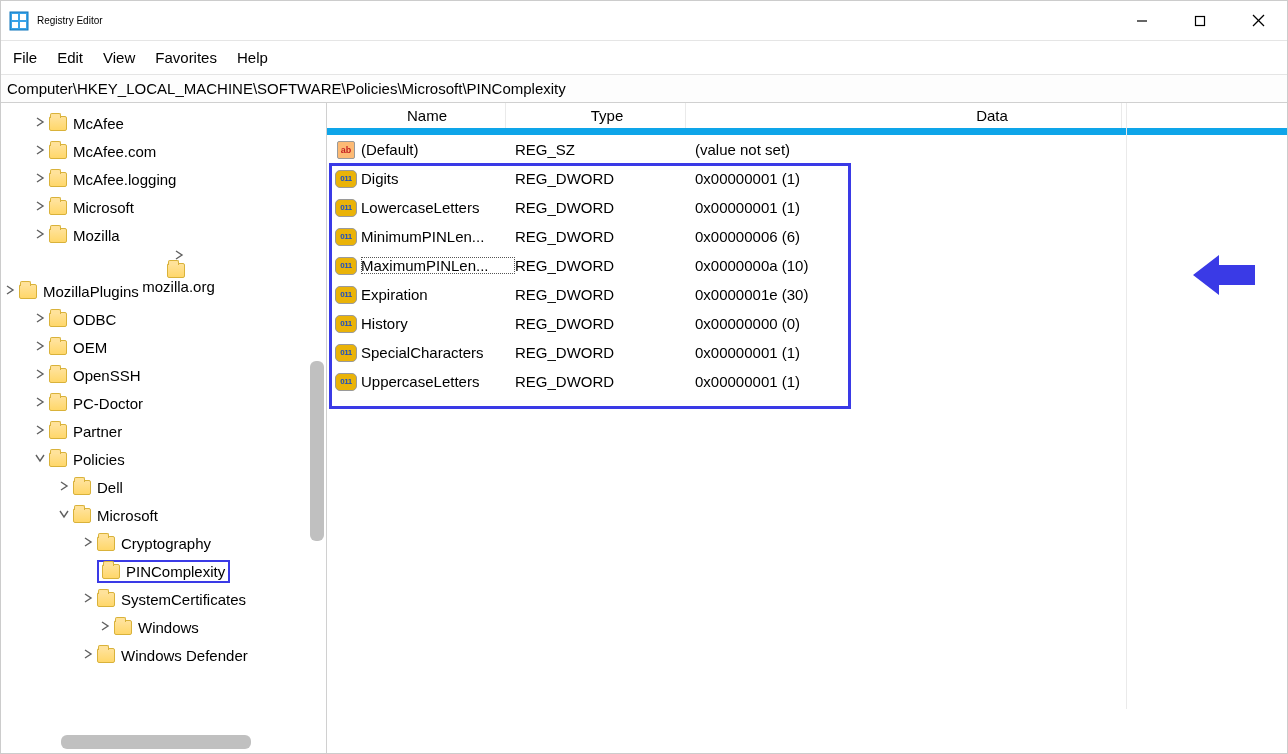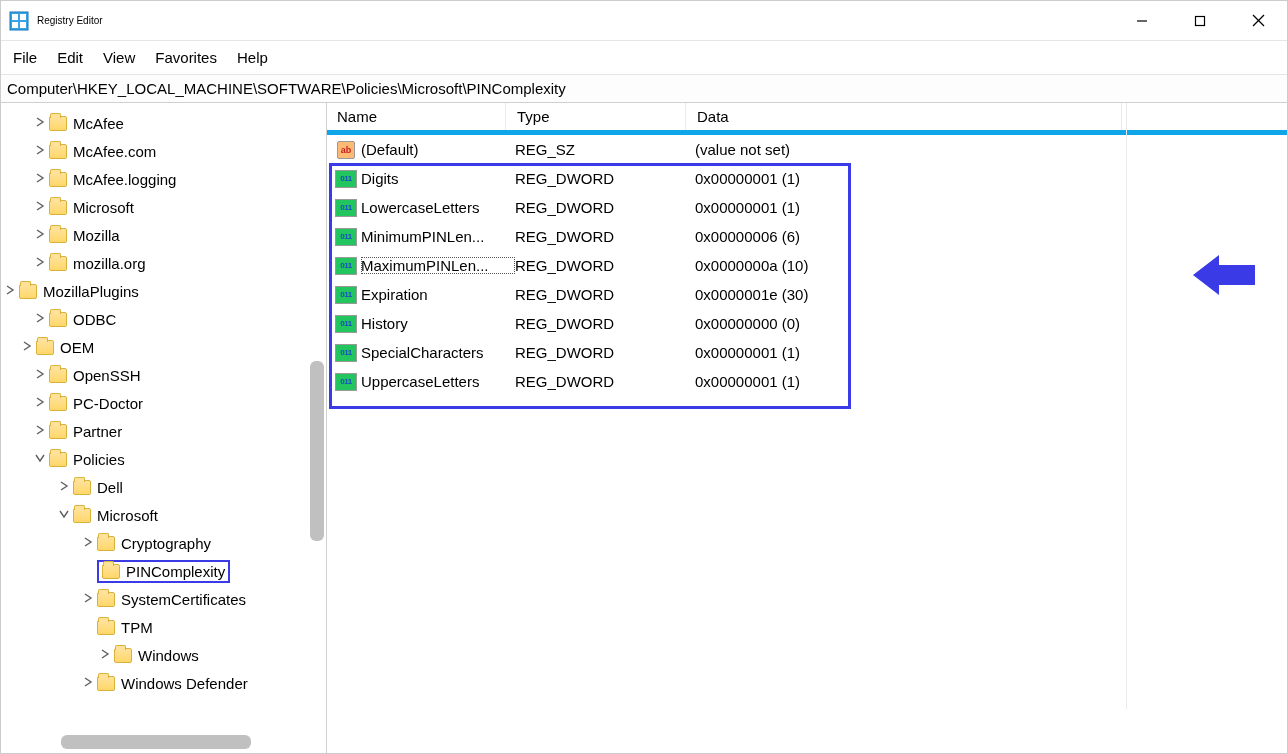--- a/index.html
+++ b/index.html
@@ -107,22 +107,23 @@
       flex: 1;
       background: #fff;
       position: relative;
       overflow: hidden;
     }
     .cols {
       display: flex;
       height: 32px;
       align-items: center;
       font-size: 15px;
-      border-bottom: 5px solid #0ea5e9;
+      border-bottom: 7px solid #0ea5e9;
       padding-left: 10px;
+      text-align: center;
     }
     .col-name { width: 180px; }
     .col-type { width: 180px; }
     .col-data { flex: 1; }
     .val-rows { padding-left: 8px; }
     .val-row {
       display: flex;
       align-items: center;
       height: 29px;
       font-size: 15px;
@@ -135,24 +136,24 @@
       width: 18px; height: 18px;
       border: 1px solid #9a9a9a;
       background: #fdba74;
       display:flex; align-items:center; justify-content:center;
       font-size: 9px; font-weight:bold; color:#c42020;
       border-radius:2px;
     }
     .ic-dw {
       width: 36px; height: 18px;
       border: 1px solid #9a9a9a;
-      background: #22c55e;
+      background: #eab308;
       display:flex; align-items:center; justify-content:center;
       font-size: 8px; font-weight:bold; color:#1a4fc4;
-      border-radius:0;
+      border-radius:5px;
       letter-spacing:-0.5px;
     }
     .highlight-box {
       position: absolute;
       border: 3px solid #3a3ae6;
       pointer-events: none;
     }
     .arrow-annot {
       position: absolute;
       left: 866px;
@@ -268,42 +269,42 @@
           <span class="fold"></span>
           <span>Microsoft</span>
         </div>
         <div class="tree-row" style="padding-left: 30px;">
           <span class="tw"><svg width="10" height="10">
               <path d="M2 1 L8 5 L2 9" fill="none" stroke="#606060" stroke-width="1.4"></path>
             </svg></span>
           <span class="fold"></span>
           <span>Mozilla</span>
         </div>
-        <div class="tree-row" style="padding-left: 30px;">
+        <div class="tree-row" style="padding-left: 30px; flex-direction: column;">
           <span class="tw"><svg width="10" height="10">
               <path d="M2 1 L8 5 L2 9" fill="none" stroke="#606060" stroke-width="1.4"></path>
             </svg></span>
           <span class="fold"></span>
           <span>mozilla.org</span>
         </div>
         <div class="tree-row" style="">
           <span class="tw"><svg width="10" height="10">
               <path d="M2 1 L8 5 L2 9" fill="none" stroke="#606060" stroke-width="1.4"></path>
             </svg></span>
           <span class="fold"></span>
           <span>MozillaPlugins</span>
         </div>
         <div class="tree-row" style="padding-left: 30px;">
           <span class="tw"><svg width="10" height="10">
               <path d="M2 1 L8 5 L2 9" fill="none" stroke="#606060" stroke-width="1.4"></path>
             </svg></span>
           <span class="fold"></span>
           <span>ODBC</span>
         </div>
-        <div class="tree-row" style="padding-left: 17px;">
+        <div class="tree-row" style="padding-left: 30px;">
           <span class="tw"><svg width="10" height="10">
               <path d="M2 1 L8 5 L2 9" fill="none" stroke="#606060" stroke-width="1.4"></path>
             </svg></span>
           <span class="fold"></span>
           <span>OEM</span>
         </div>
         <div class="tree-row" style="padding-left: 30px;">
           <span class="tw"><svg width="10" height="10">
               <path d="M2 1 L8 5 L2 9" fill="none" stroke="#606060" stroke-width="1.4"></path>
             </svg></span>
@@ -358,25 +359,20 @@
             <span class="fold"></span>
             <span>PINComplexity</span>
           </span>
         </div>
         <div class="tree-row" style="padding-left: 78px;">
           <span class="tw"><svg width="10" height="10">
               <path d="M2 1 L8 5 L2 9" fill="none" stroke="#606060" stroke-width="1.4"></path>
             </svg></span>
           <span class="fold"></span>
           <span>SystemCertificates</span>
-        </div>
-        <div class="tree-row" style="padding-left: 78px;">
-          <span class="tw"></span>
-          <span class="fold"></span>
-          <span>TPM</span>
         </div>
         <div class="tree-row" style="padding-left: 78px; margin-left: 17px;">
           <span class="tw"><svg width="10" height="10">
               <path d="M2 1 L8 5 L2 9" fill="none" stroke="#606060" stroke-width="1.4"></path>
             </svg></span>
           <span class="fold"></span>
           <span>Windows</span>
         </div>
         <div class="tree-row" style="padding-left: 78px;">
           <span class="tw"><svg width="10" height="10">

